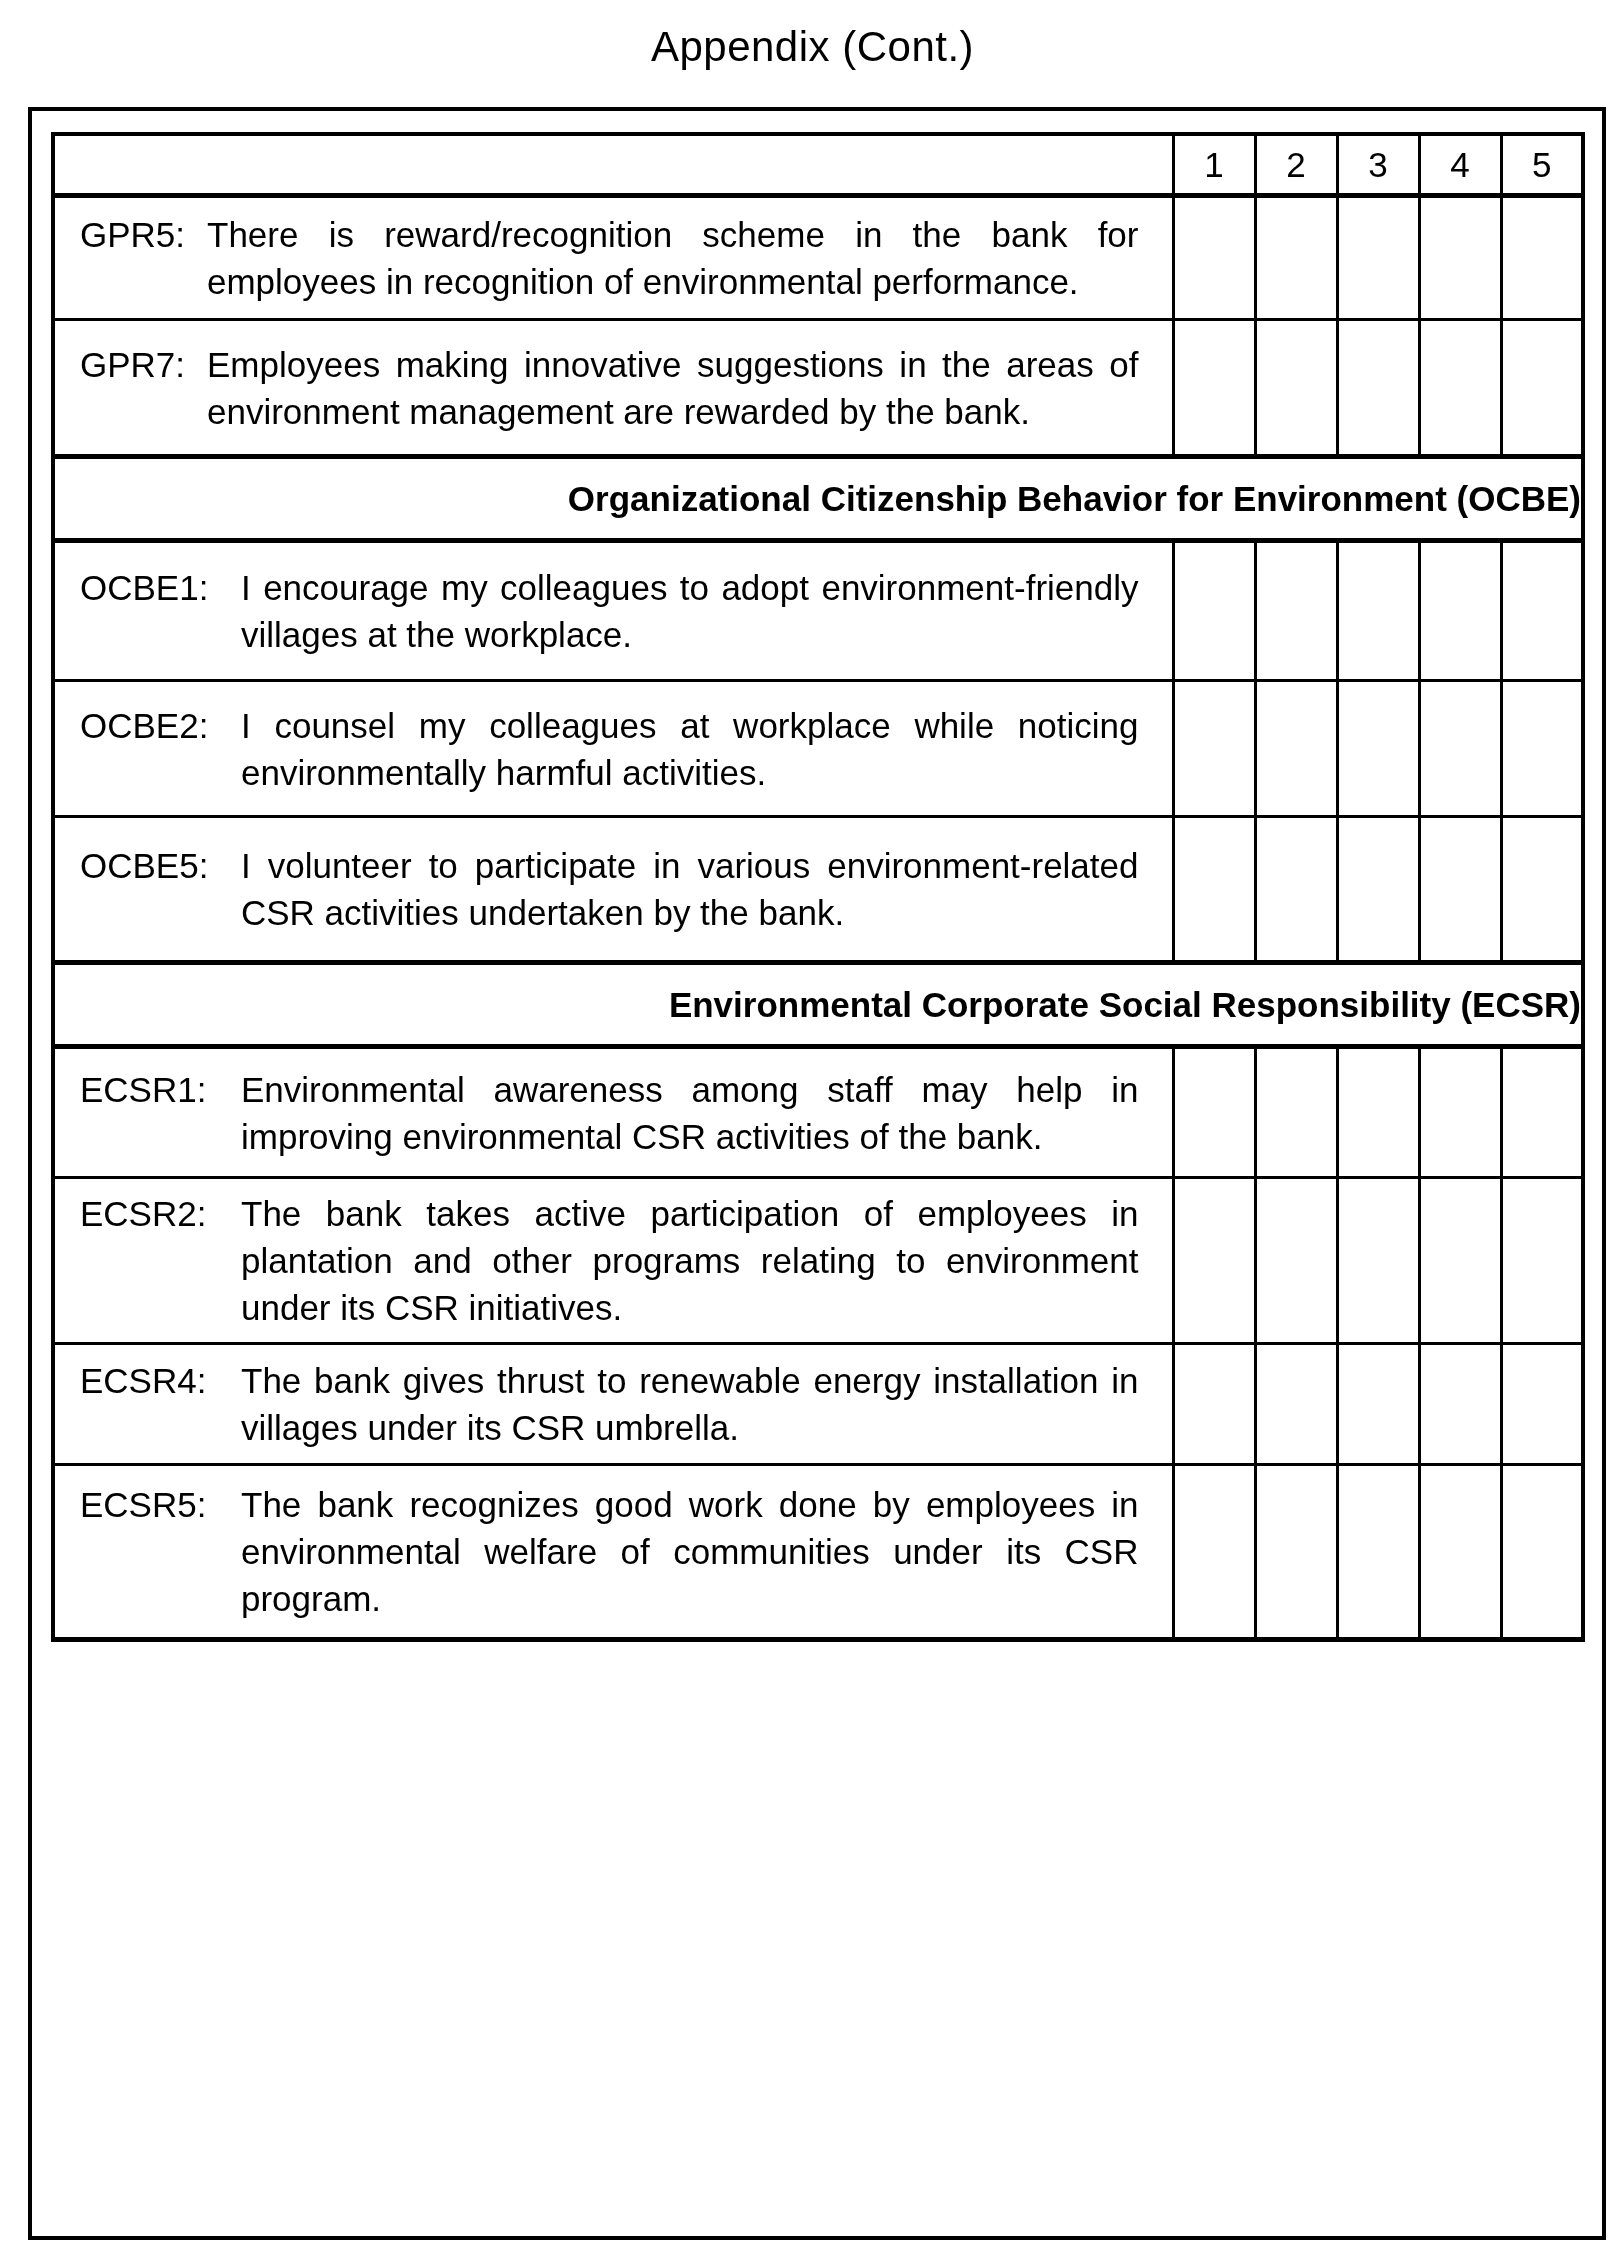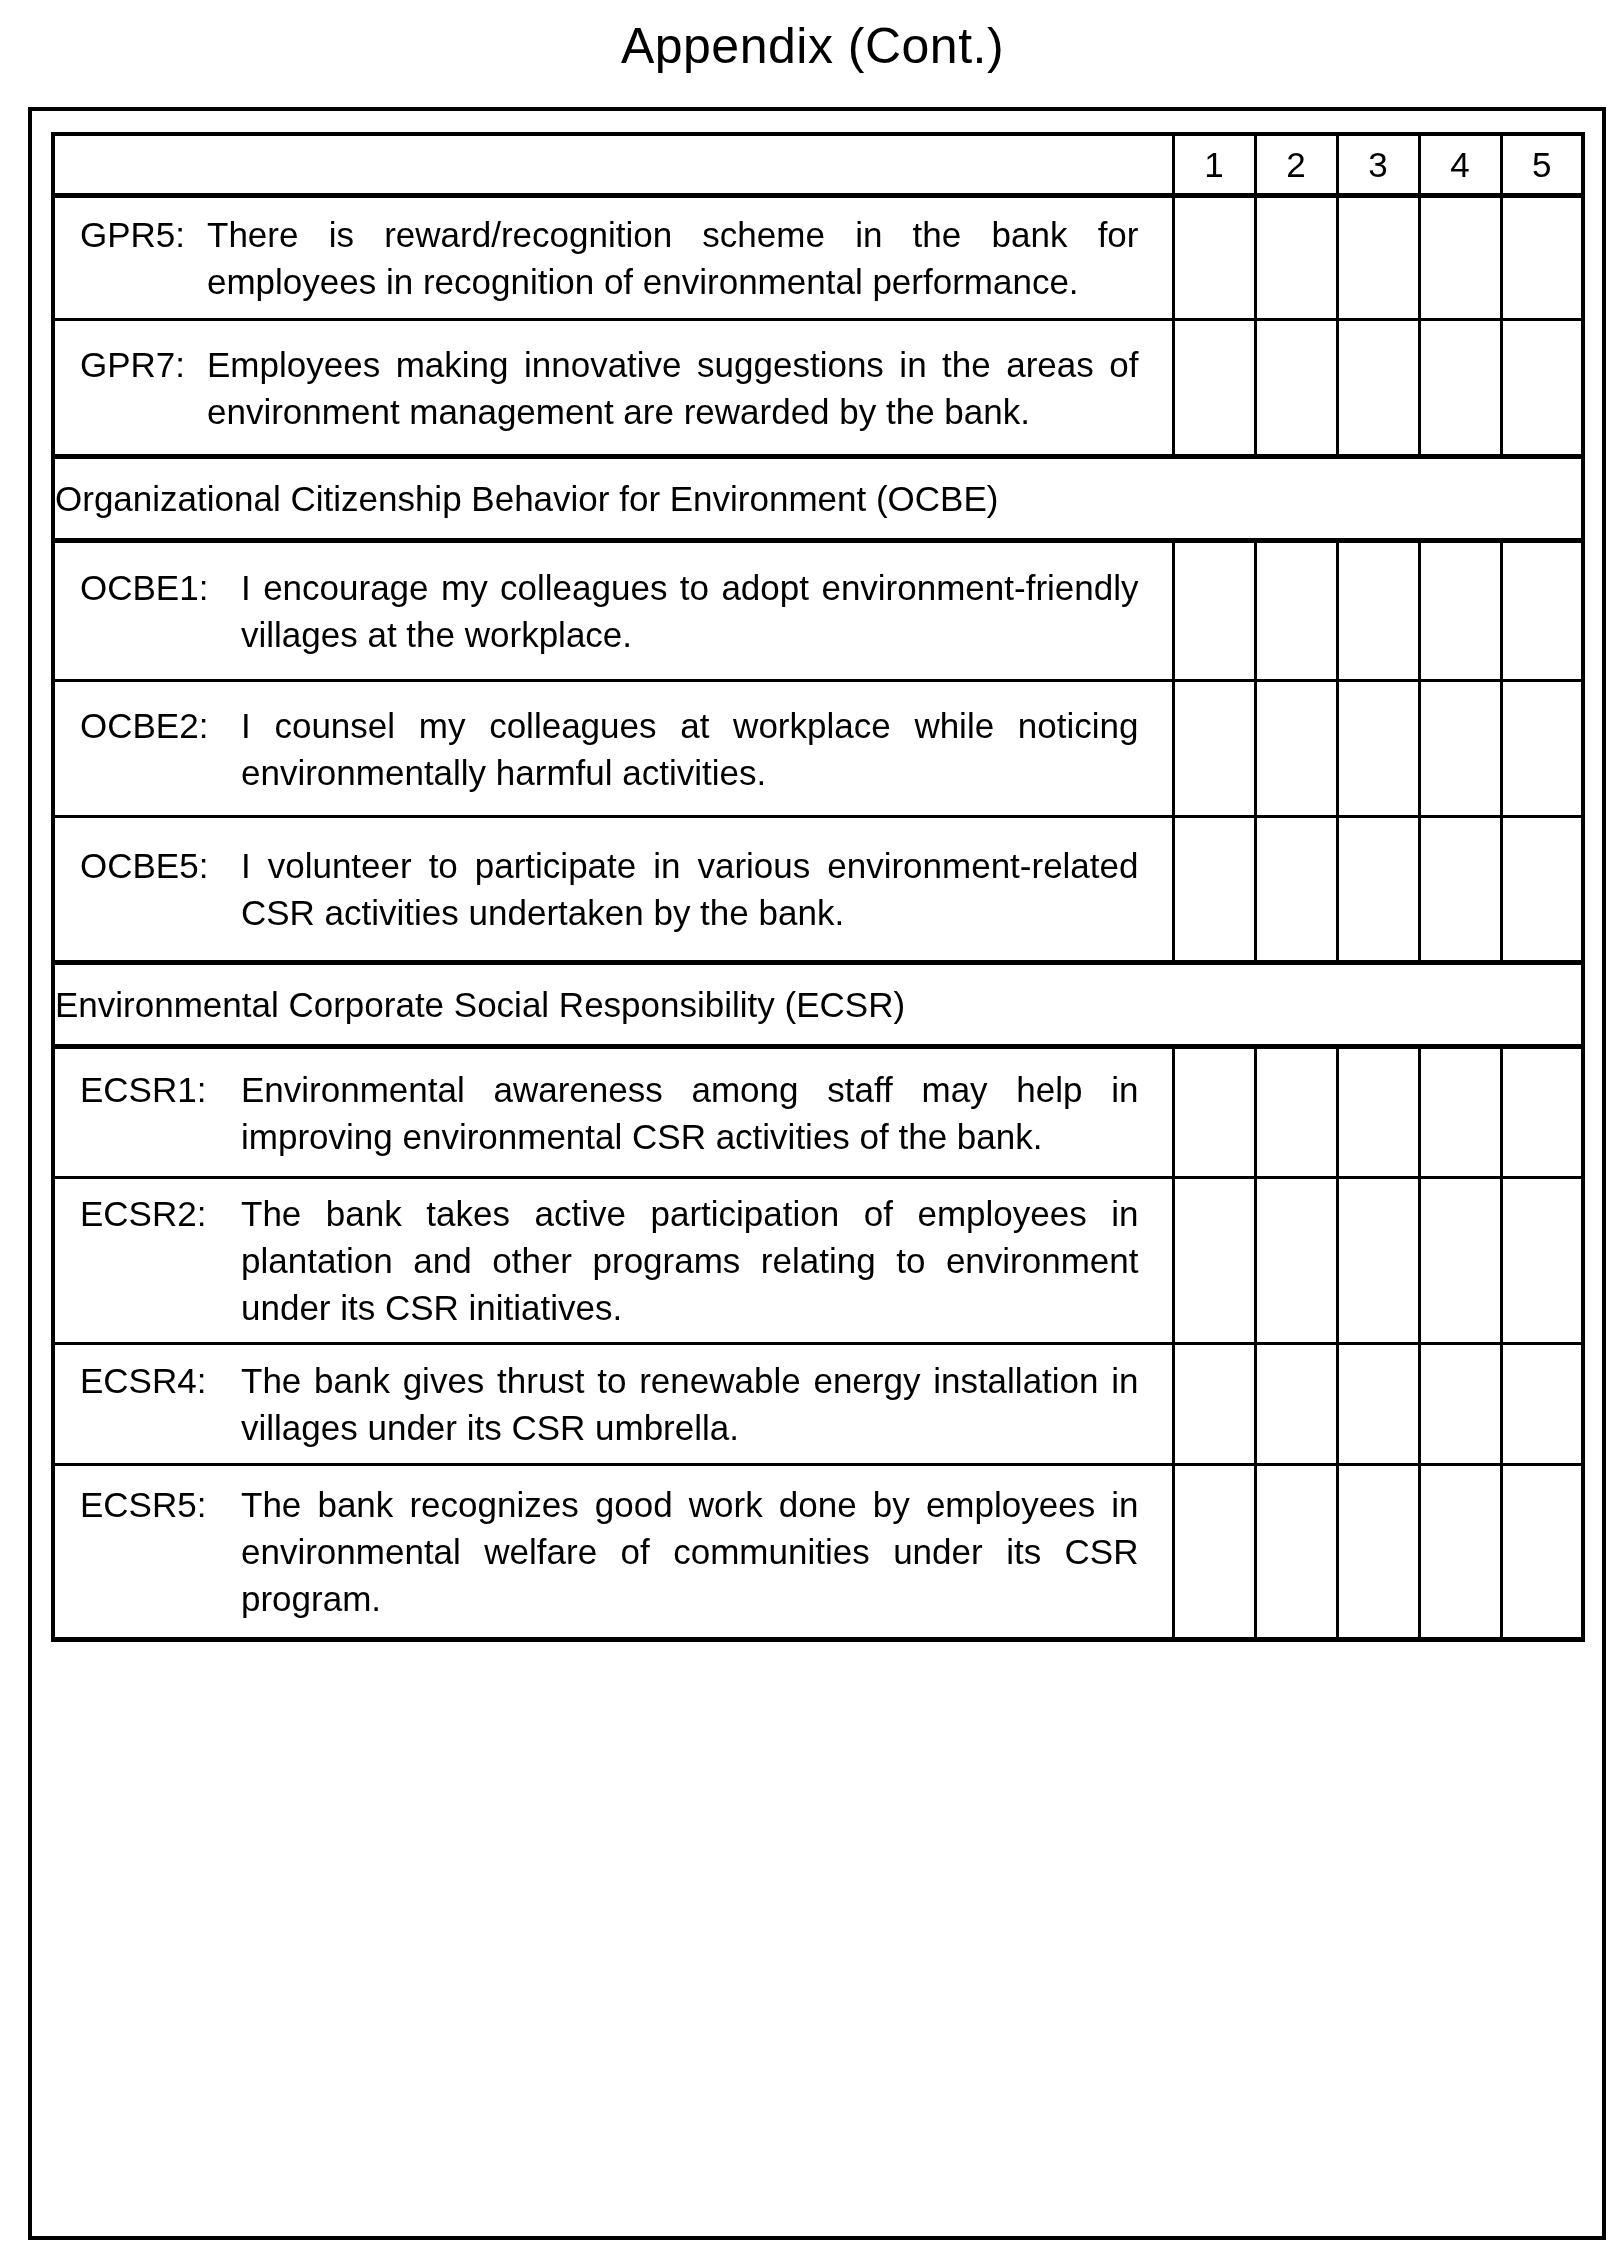--- a/index.html
+++ b/index.html
@@ -12,21 +12,21 @@
     font-family: "Liberation Sans", sans-serif;
     overflow: hidden;
     position: relative;
   }
   .page-title {
     position: absolute;
     top: 16px;
     left: 0;
     width: 1625px;
     text-align: center;
-    font-size: 50px;
+    font-size: 42px;
     font-weight: 400;
     line-height: 61px;
     letter-spacing: 0.5px;
   }
   .frame {
     position: absolute;
     left: 28px;
     top: 107px;
     width: 1570px;   
     height: 2125px;  
@@ -53,22 +53,22 @@
     line-height: 47px;
   }
   tr.row-scale td {
     border-bottom-width: 5px;
     height: 57px;
     text-align: center;
   }
   tr.row-section td {
     border-top-width: 5px;
     border-bottom-width: 5px;
-    font-weight: 400;
-    text-align: left;
+    font-weight: 700;
+    text-align: right;
     height: 79px;
   }
   .qwrap {
     display: flex;
     align-items: flex-start;
     padding: 0 33px 0 25px;
   }
   .lbl { flex: 0 0 127px; white-space: nowrap; }
   .qwrap.wide .lbl { flex: 0 0 161px; }
   .txt {

